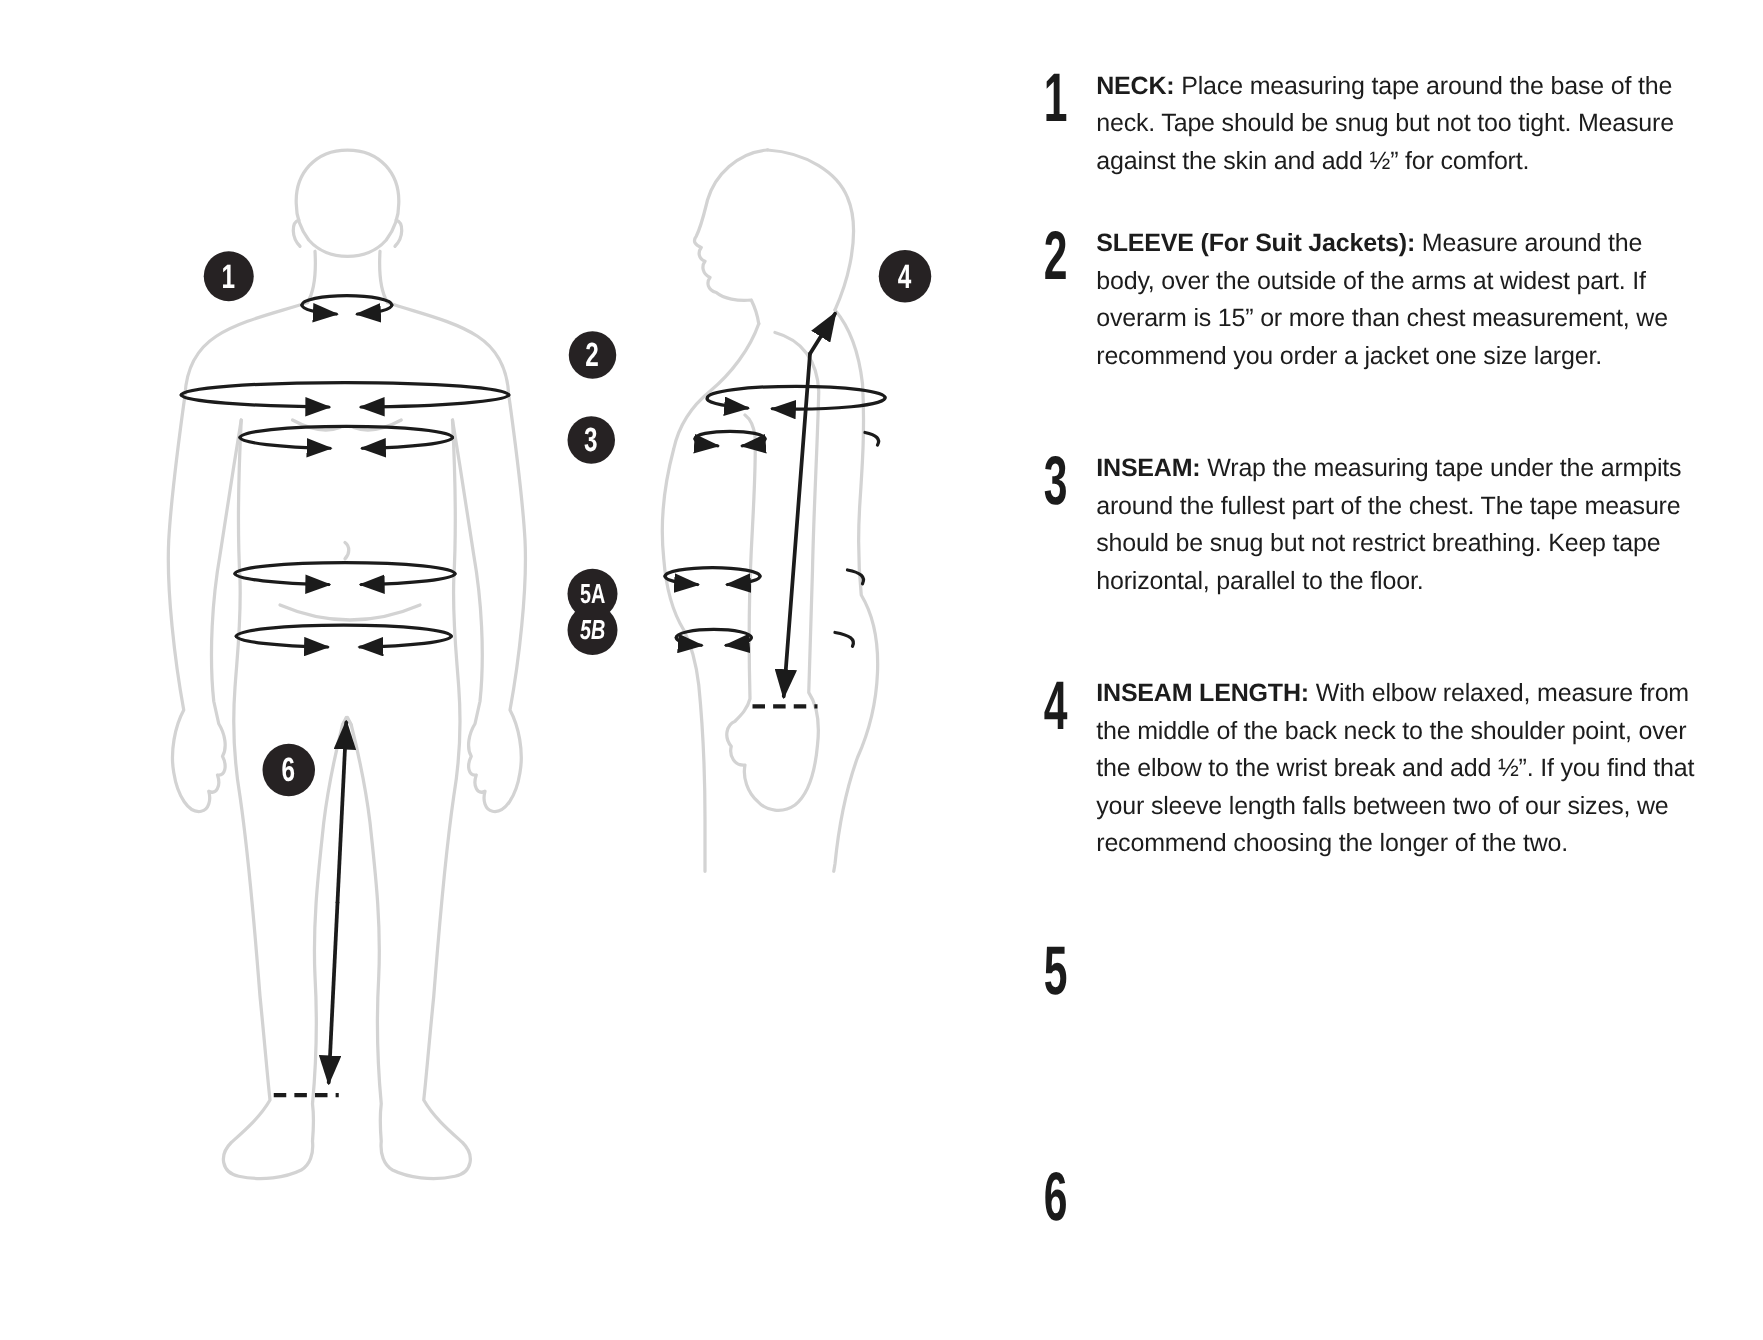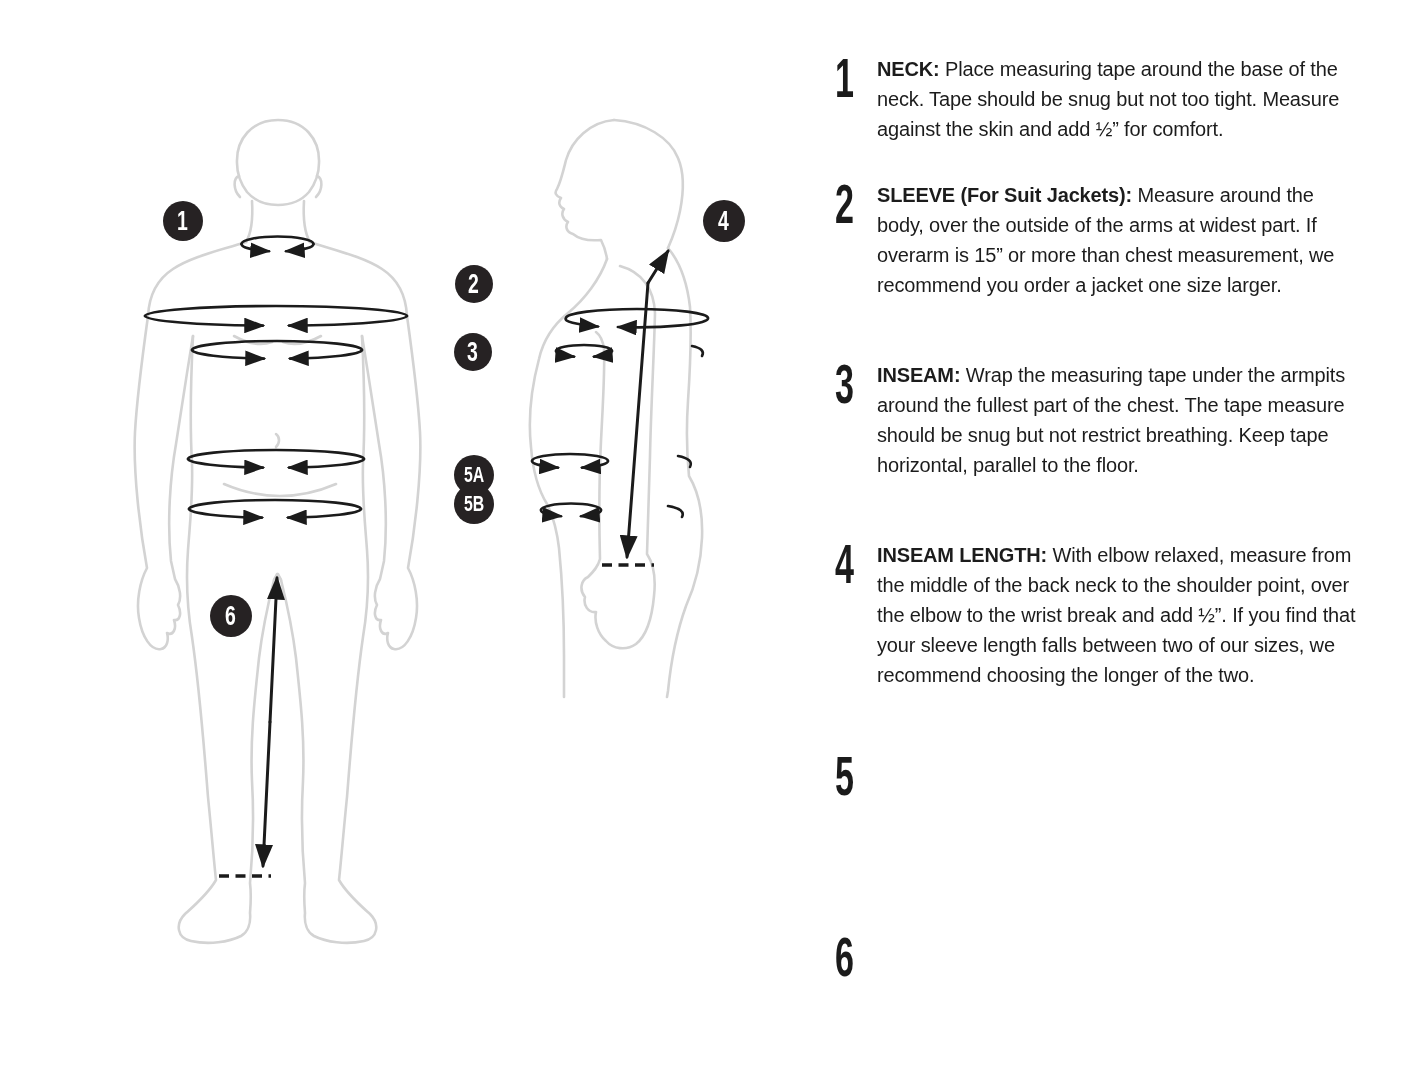--- a/index.html
+++ b/index.html
@@ -154,21 +154,21 @@
     </div>
     <div class="badge single" style="left:454px; top:333px; width:38px; height:38px;">
       <span class="bl">3</span>
     </div>
     <div class="badge single" style="left:703px; top:200px; width:42px; height:42px;">
       <span class="bl">4</span>
     </div>
     <div class="badge double" style="left:454px; top:420px; width:40px; height:40px;margin-top:35px;">
       <span class="bl">5A</span>
     </div>
-    <div class="badge double" style="left:454px; top:484px; width:40px; height:40px;">
+    <div class="badge double" style="left:454px; top:484px; width:40px; height:40px;font-style:italic;">
       <span class="bl">5B</span>
     </div>
     <div class="badge single" style="left:210px; top:595px; width:42px; height:42px;">
       <span class="bl">6</span>
     </div>
   </div>
 
   <div class="instructions">
 
     <div class="item" style="top:54px;">

